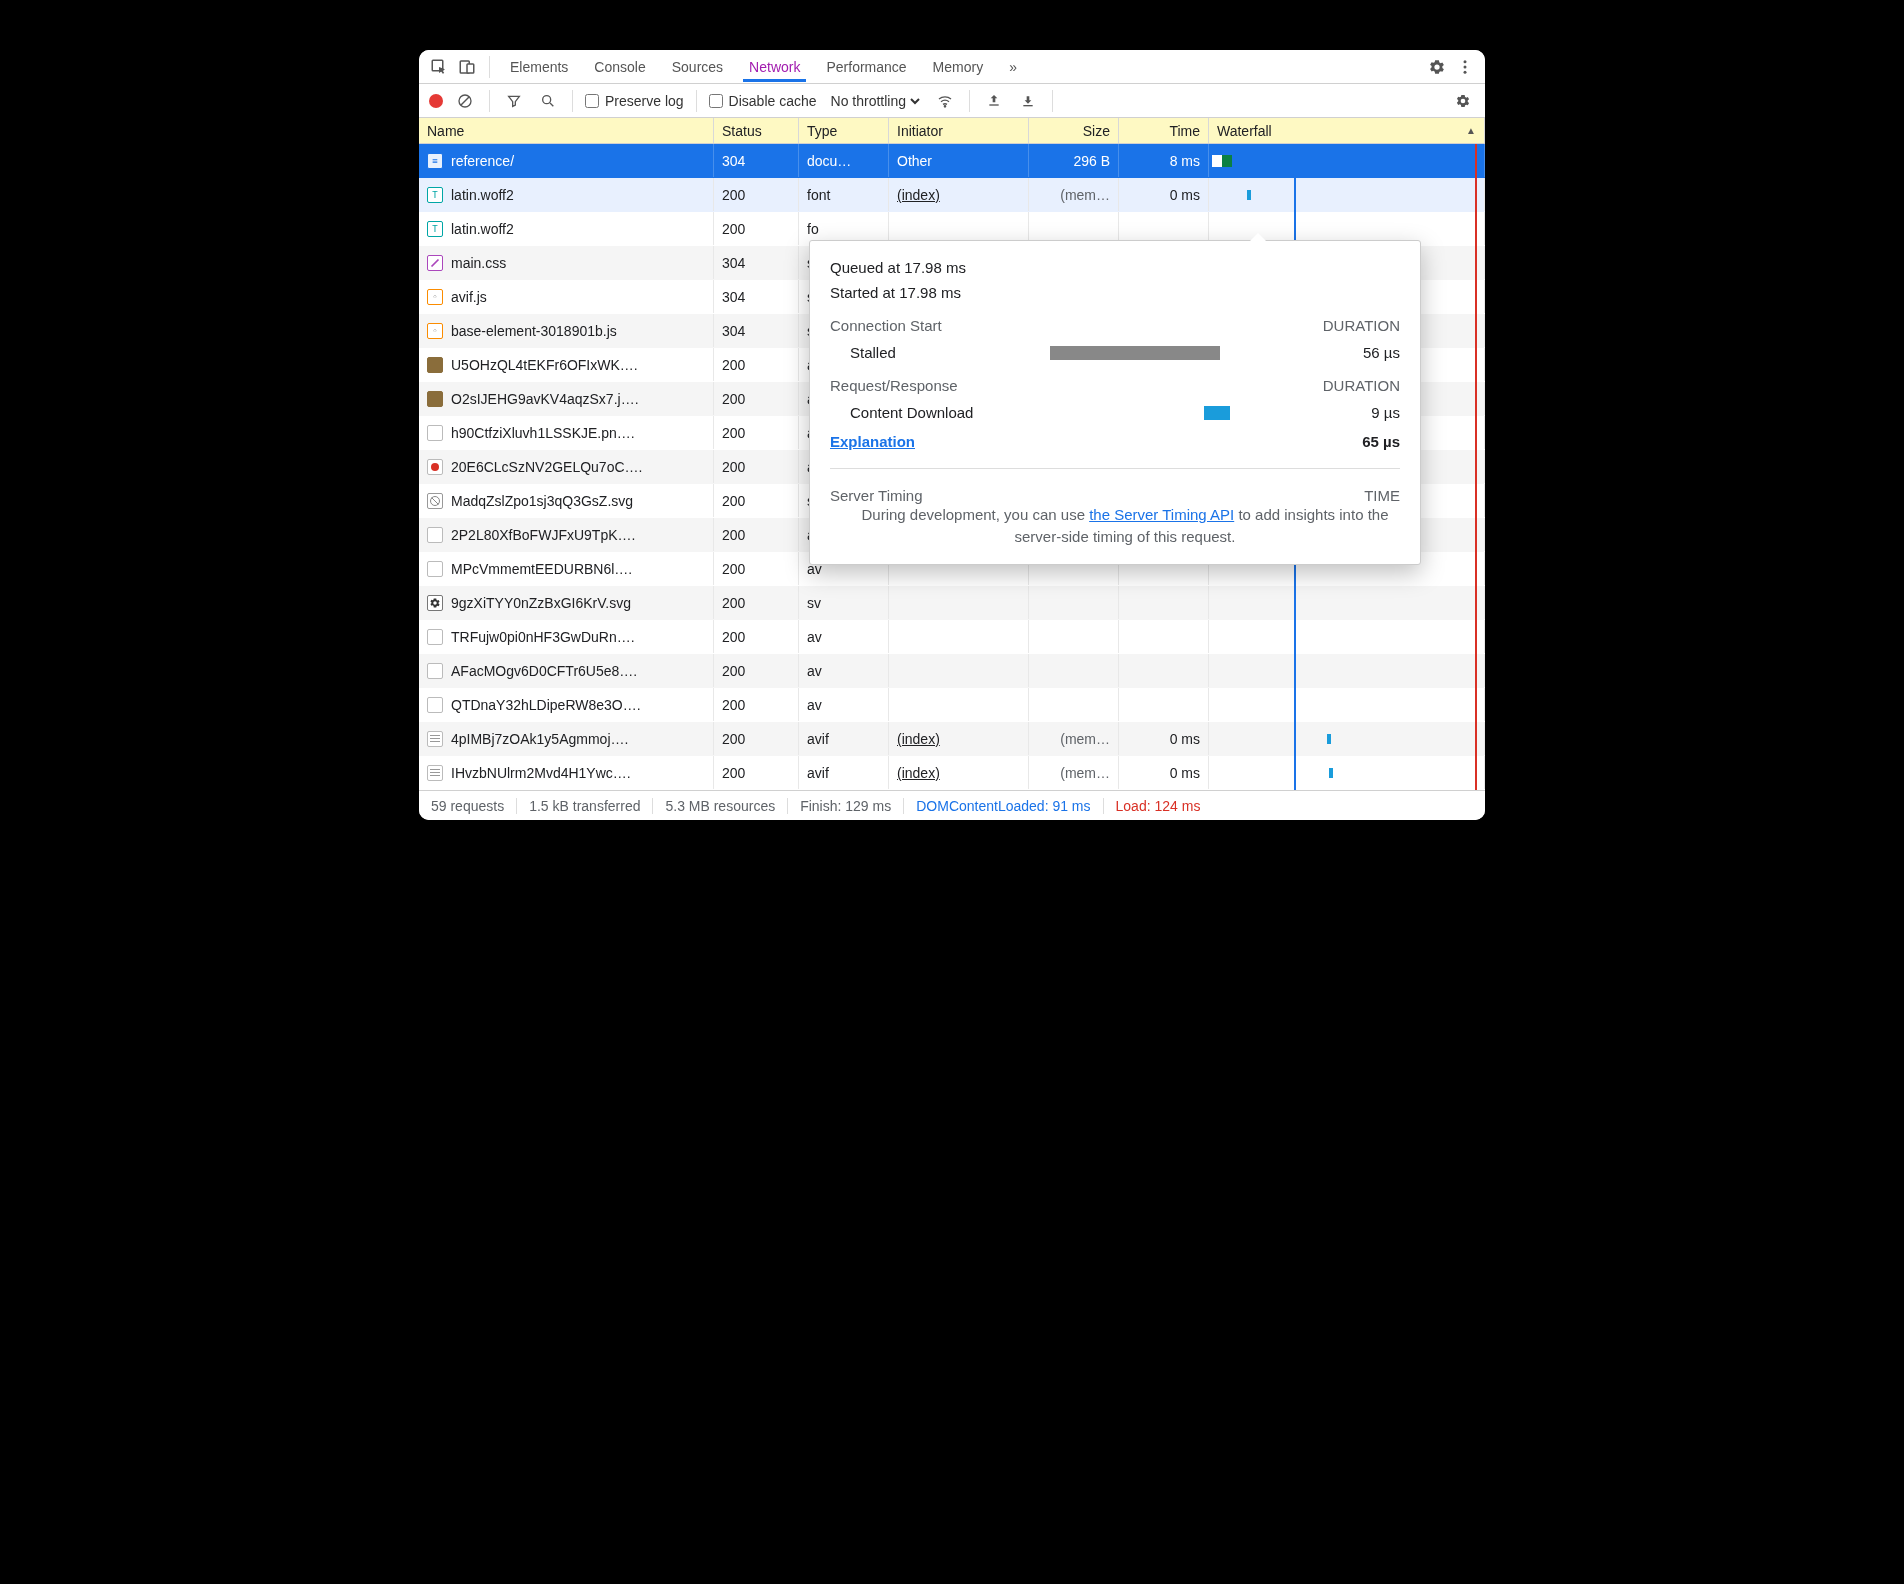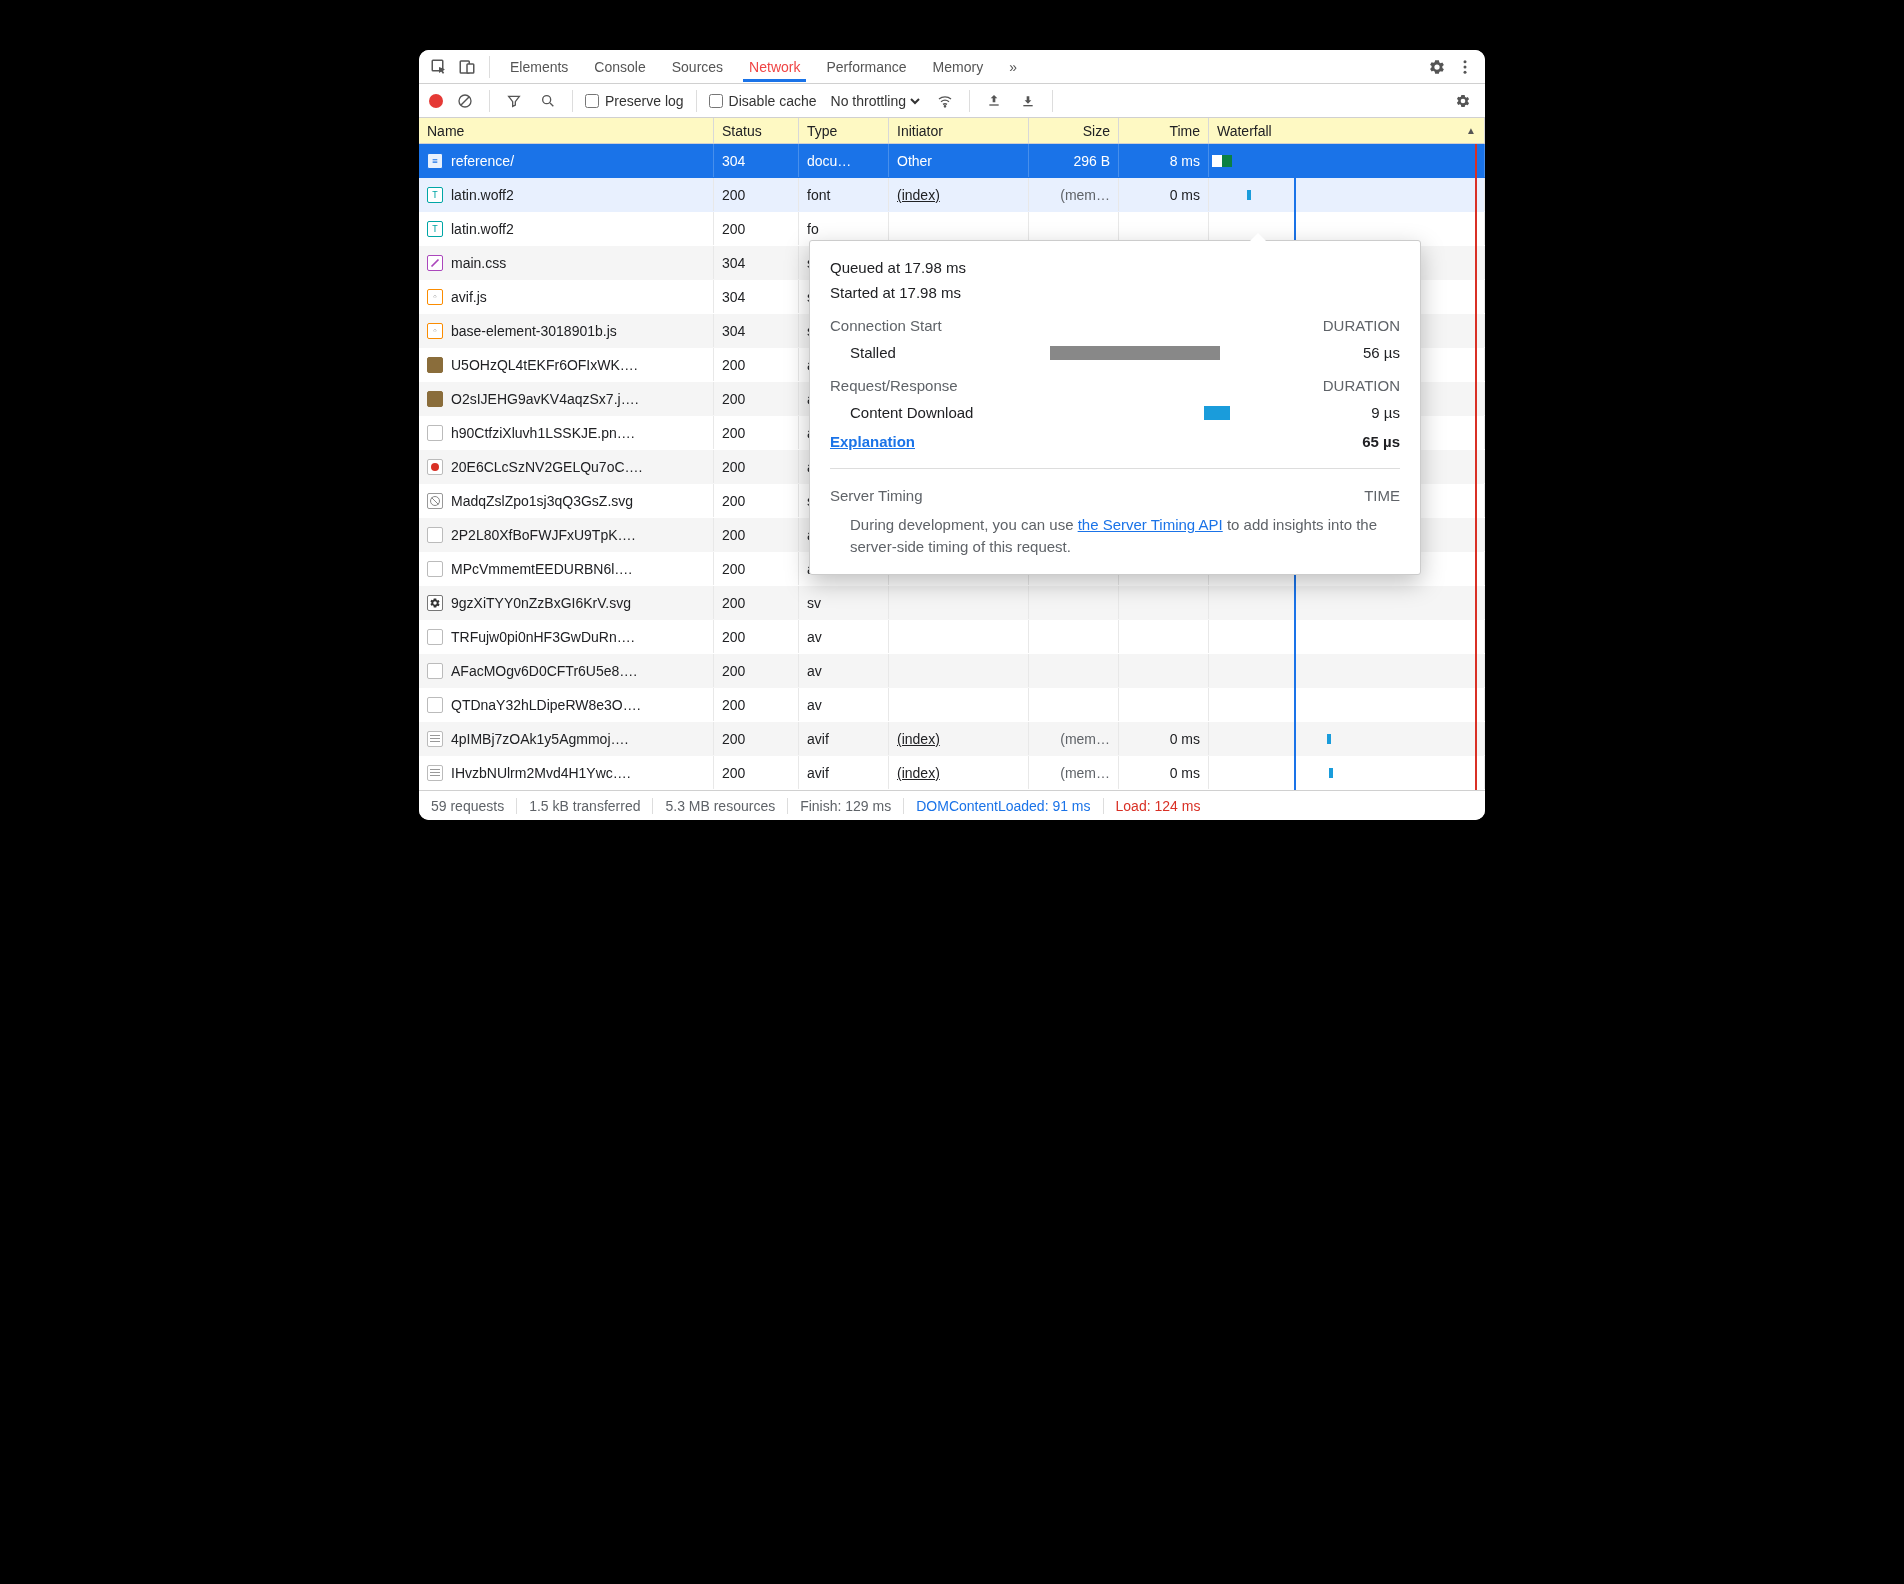--- a/index.html
+++ b/index.html
@@ -35,21 +35,21 @@
 
   .tabsbar {
     display:flex; align-items:center; height:34px; border-bottom:1px solid #d0d0d0;
     background:#fff; padding:0 6px; color:#333;
   }
   .tabsbar .iconbtn { width:28px; height:28px; display:flex; align-items:center; justify-content:center; color:#555; cursor:pointer;}
   .tabsbar .iconbtn svg { width:18px; height:18px; }
   .tabsbar .divider { width:1px; height:22px; background:#ddd; margin:0 8px; }
   .tabs { display:flex; gap:14px; align-items:center; font-size:14px; margin-left:6px; color:#555;}
   .tabs .tab { padding:7px 6px; cursor:pointer; }
-  .tabs .tab.active { color:#ef4444; border-bottom:3px solid #1a73e8; font-weight:500; padding-bottom:4px;}
+  .tabs .tab.active { color:#a21caf; border-bottom:3px solid #1a73e8; font-weight:500; padding-bottom:4px;}
   .tabsbar .spacer{flex:1;}
 
   .toolbar {
     display:flex; align-items:center; height:34px; border-bottom:1px solid #d0d0d0;
     padding:0 10px; gap:10px; color:#333; font-size:14px;
   }
   .toolbar .rec { width:14px;height:14px;border-radius:50%;background:#e53935;}
   .toolbar .iconbtn{width:24px;height:24px;display:flex;align-items:center;justify-content:center;cursor:pointer;color:#555;}
   .toolbar .iconbtn svg{width:16px;height:16px;}
   .toolbar .vd{width:1px;height:22px;background:#ddd;margin:0 2px;}
@@ -128,21 +128,21 @@
   .popup .sec{display:flex;justify-content:space-between;color:#5f6368;margin:16px 0 10px;}
   .popup .trow{display:flex;align-items:center;margin-bottom:8px;}
   .popup .trow .lbl{flex:0 0 220px;padding-left:20px;}
   .popup .trow .bar{flex:0 0 180px;height:14px;}
   .popup .trow .barfill{height:14px;}
   .popup .trow .val{flex:1;text-align:right;}
   .popup .total{display:flex;justify-content:space-between;margin-top:12px;font-weight:600;}
   .popup a{color:#1a73e8;text-decoration:underline;}
   .popup hr{border:none;border-top:1px solid #ddd;margin:18px 0;}
   .popup .stsec{display:flex;justify-content:space-between;color:#5f6368;}
-  .popup .sttext{color:#5f6368;margin-top:10px;padding-left:20px;line-height:1.45;}
+  .popup .sttext{color:#5f6368;padding-left:20px;line-height:1.45;text-align:center;}
 
   .statusbar{
     display:flex;align-items:center;height:30px;border-top:1px solid #d0d0d0;background:#fff;
     padding:0 12px;font-size:14px;color:#5f6368;gap:0;
   }
   .statusbar .seg{padding:0 12px;border-right:1px solid #ddd;}
   .statusbar .seg:first-child{padding-left:0;}
   .statusbar .dcl{color:#1a73e8;}
   .statusbar .load{color:#d93025;padding-right:0;border-right:none;}
   .blueline-global{position:absolute;top:0;bottom:0;width:2px;background:#1a73e8;}

